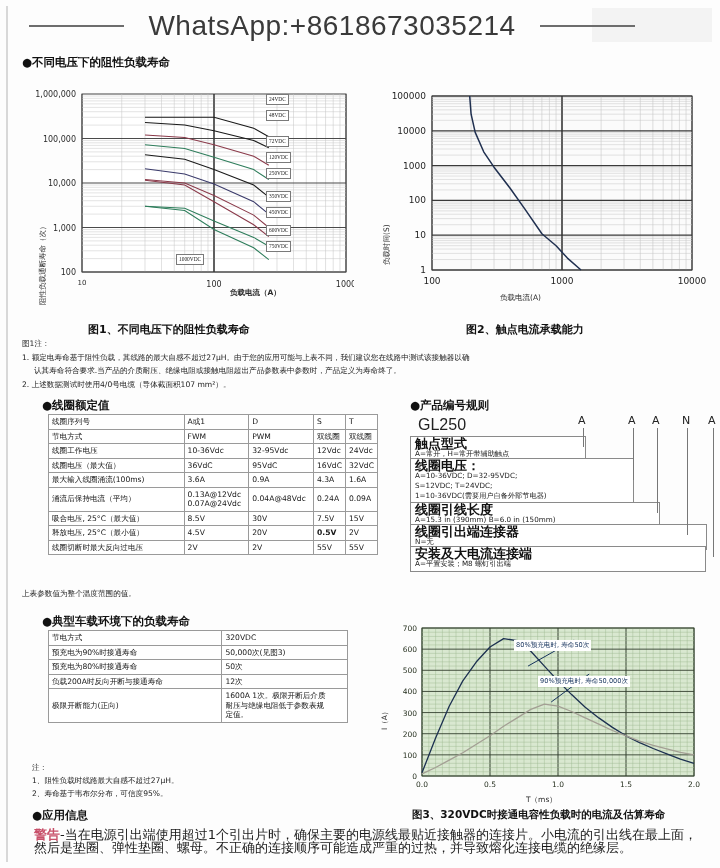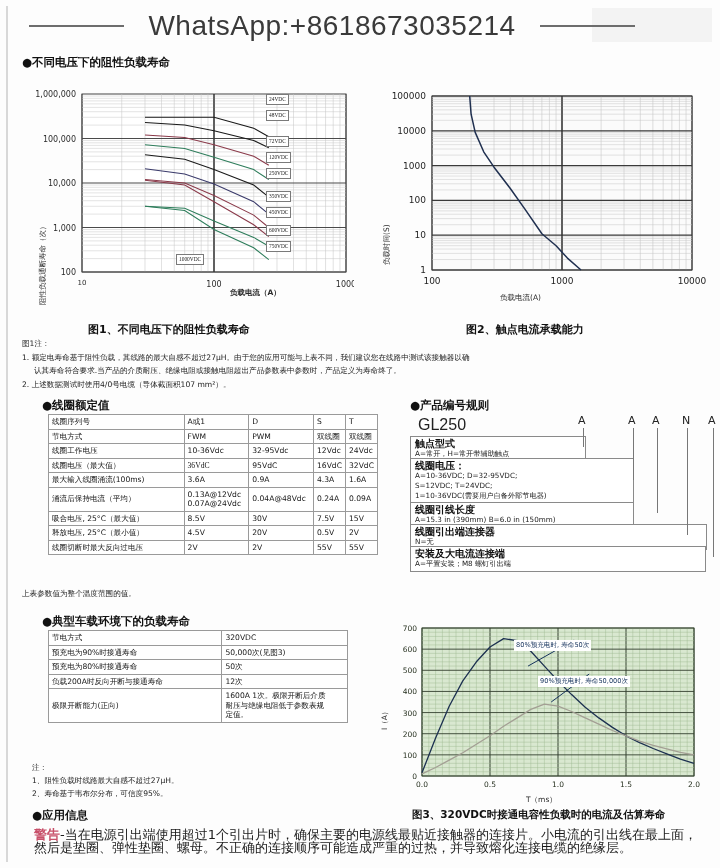--- a/index.html
+++ b/index.html
@@ -65,21 +65,21 @@
   table.grid td.lbl{white-space:nowrap;}
 
   
   .pn-code{position:absolute;font-size:16px;color:#222;font-family:"Liberation Sans",sans-serif;}
   .pn-letter{position:absolute;font-size:11px;color:#222;}
   .pn-vline{position:absolute;width:1px;background:#777;}
   .pn-box{
     position:absolute;border:1px solid #8a8a8a;background:#fff;
     padding:2px 4px;box-sizing:border-box;
   }
-  .pn-box .t{font-size:10px;font-weight:bold;color:#111;line-height:10px;white-space:nowrap;}
+  .pn-box .t{font-size:13px;font-weight:bold;color:#111;line-height:10px;white-space:nowrap;}
   .pn-box .d{font-size:7.2px;color:#222;line-height:10px;white-space:nowrap;}
 
   
   .ann{
     position:absolute;background:#fff;border:0;
     font-size:6.6px;color:#16335c;padding:1px 2px;white-space:nowrap;
   }
 
   
   .warn-tag{color:#c8506a;font-weight:bold;}
@@ -303,21 +303,21 @@
         </tr>
         <tr>
           <td class="lbl" style="width: 44%;">线圈工作电压</td>
           <td style="width: 20%;">10-36Vdc</td>
           <td style="width: 20%;">32-95Vdc</td>
           <td style="width: 8%;">12Vdc</td>
           <td style="width: 8%;">24Vdc</td>
         </tr>
         <tr>
           <td class="lbl" style="width: 44%;">线圈电压（最大值）</td>
-          <td style="width: 20%; font-family: Liberation Serif, serif;">36VdC</td>
+          <td style="width: 20%;">36VdC</td>
           <td style="width: 20%;">95VdC</td>
           <td style="width: 8%;">16VdC</td>
           <td style="width: 8%;">32VdC</td>
         </tr>
         <tr>
           <td class="lbl" style="width: 44%;">最大输入线圈涌流(100ms)</td>
           <td style="width: 20%;">3.6A</td>
           <td style="width: 20%;">0.9A</td>
           <td style="width: 8%;">4.3A</td>
           <td style="width: 8%;">1.6A</td>
@@ -333,21 +333,21 @@
           <td class="lbl" style="width: 44%;">吸合电压, 25°C（最大值）</td>
           <td style="width: 20%;">8.5V</td>
           <td style="width: 20%;">30V</td>
           <td style="width: 8%;">7.5V</td>
           <td style="width: 8%;">15V</td>
         </tr>
         <tr>
           <td class="lbl" style="width: 44%;">释放电压, 25°C（最小值）</td>
           <td style="width: 20%;">4.5V</td>
           <td style="width: 20%;">20V</td>
-          <td style="width: 8%;">0.5V</td>
+          <td style="width: 8%; font-weight: bold;">0.5V</td>
           <td style="width: 8%;">2V</td>
         </tr>
         <tr>
           <td class="lbl" style="width: 44%;">线圈切断时最大反向过电压</td>
           <td style="width: 20%;">2V</td>
           <td style="width: 20%;">2V</td>
           <td style="width: 8%;">55V</td>
           <td style="width: 8%;">55V</td>
         </tr>
       </tbody>
@@ -365,21 +365,21 @@
       <div class="pn-box" style="left: 410px; top: 436px; width: 176px; min-height: 22px;">
         <div class="t">触点型式</div>
         <div class="d">A=常开，H=常开带辅助触点</div>
       </div>
       <div class="pn-vline" style="left: 583px; top: 428px; height: 19px;"></div>
       <div class="pn-box" style="left: 410px; top: 458px; width: 224px; min-height: 44px;">
         <div class="t">线圈电压：</div>
         <div class="d">A=10-36VDC; D=32-95VDC;<br>S=12VDC; T=24VDC;<br>1=10-36VDC(需要用户自备外部节电器)</div>
       </div>
       <div class="pn-vline" style="left: 633px; top: 428px; height: 52px;"></div>
-      <div class="pn-box" style="left: 410px; top: 502px; width: 224px; min-height: 22px;">
+      <div class="pn-box" style="left: 410px; top: 502px; width: 250px; min-height: 22px;">
         <div class="t">线圈引线长度</div>
         <div class="d">A=15.3 in (390mm)  B=6.0 in (150mm)</div>
       </div>
       <div class="pn-vline" style="left: 657px; top: 428px; height: 85px;"></div>
       <div class="pn-box" style="left: 410px; top: 524px; width: 297px; min-height: 22px;">
         <div class="t">线圈引出端连接器</div>
         <div class="d">N=无</div>
       </div>
       <div class="pn-vline" style="left: 687px; top: 428px; height: 107px;"></div>
       <div class="pn-box" style="left: 410px; top: 546px; width: 296px; min-height: 22px;">

